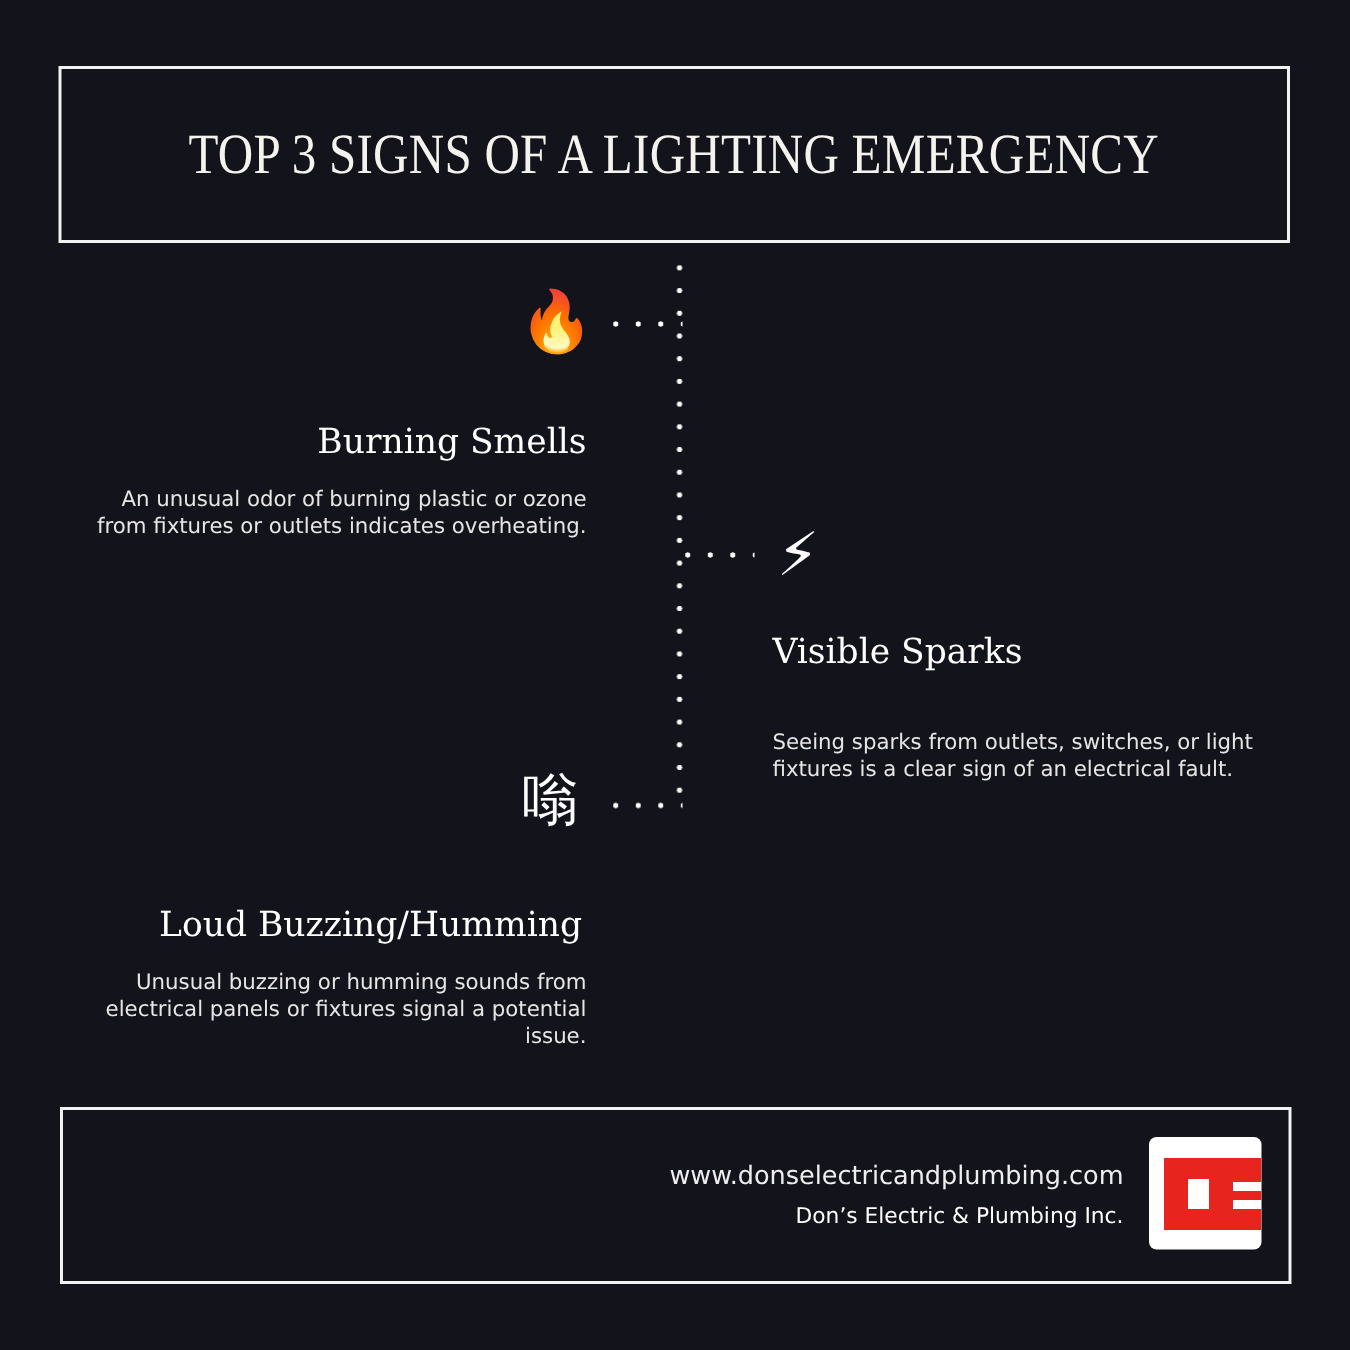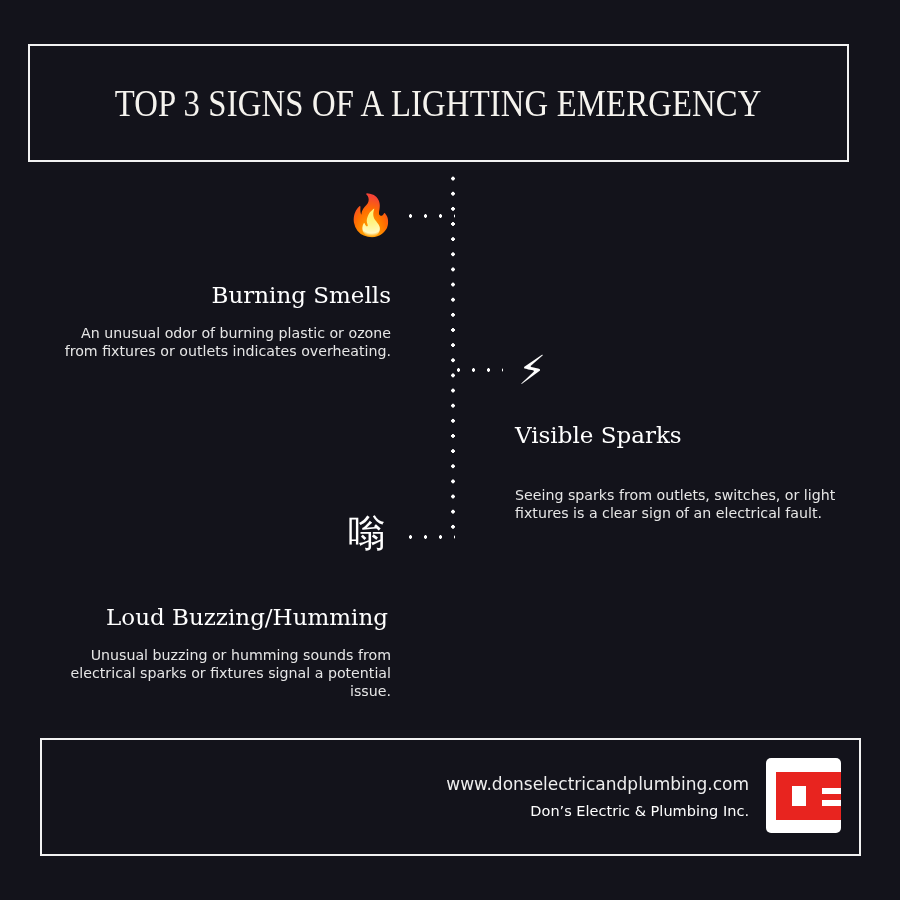--- a/index.html
+++ b/index.html
@@ -1,17 +1,17 @@
 <!DOCTYPE html>
 <html><head>
 <meta charset="utf-8">
 <style>
   html,body{margin:0;padding:0;}
   body{width:900px;height:900px;background:#13131b;position:relative;overflow:hidden;font-family:"DejaVu Sans",sans-serif;color:#fff;}
-  .title-box{position:absolute;left:28px;top:44px;width:817px;height:114px;border:2px solid #f2f2f2;display:flex;align-items:center;justify-content:center;}
+  .title-box{position:absolute;left:39px;top:44px;width:817px;height:114px;border:2px solid #f2f2f2;display:flex;align-items:center;justify-content:center;}
   .title{font-family:"Liberation Serif",serif;font-size:38px;letter-spacing:0.2px;color:#f5f3ee;transform:scaleX(0.86);white-space:nowrap;}
   .vline{position:absolute;left:451px;top:171px;width:4px;height:369px;
     background-image:radial-gradient(circle,#fff 1.6px,transparent 1.9px);
     background-size:4px 15.15px;background-position:0 0;}
   .hdots{position:absolute;height:4px;background-image:radial-gradient(circle,#fff 1.6px,transparent 1.9px);background-size:15px 4px;}
   .icon{position:absolute;font-size:40px;line-height:1;}
   .h{position:absolute;font-family:"DejaVu Serif",serif;font-size:23px;color:#ffffff;white-space:nowrap;}
   .p{position:absolute;font-size:14.2px;line-height:18px;color:#e6e6e6;}
   .right{text-align:right;}
   .footer{position:absolute;left:40px;top:738px;width:817px;height:114px;border:2px solid #f2f2f2;}
@@ -34,21 +34,21 @@
 <div class="p right" style="left:50px;width:341px;top:324px;">An unusual odor of burning plastic or ozone from fixtures or outlets indicates overheating.</div>
 
 <div class="hdots" style="left:451px;top:368px;width:52px;"></div>
 <div class="icon" style="left:518px;top:350px;">⚡</div>
 <div class="h" style="left:515px;top:422px;text-align:center;">Visible Sparks</div>
 <div class="p" style="left:515px;width:340px;top:486px;">Seeing sparks from outlets, switches, or light fixtures is a clear sign of an electrical fault.</div>
 
 <div class="hdots" style="left:403px;top:535px;width:52px;"></div>
 <div class="icon" style="left:348px;top:514px;color:#fff;font-size:38px;">嗡</div>
 <div class="h right" style="right:512px;top:604px;">Loud Buzzing/Humming</div>
-<div class="p right" style="left:70px;width:321px;top:646px;">Unusual buzzing or humming sounds from electrical sparks or fixtures signal a potential issue.</div>
+<div class="p right" style="left:70px;width:321px;top:646px;">Unusual buzzing or humming sounds from electrical panels or fixtures signal a potential issue.</div>
 
 <div class="footer">
   <div class="url">www.donselectricandplumbing.com</div>
   <div class="company">Don’s Electric &amp; Plumbing Inc.</div>
   <div class="logo">
     <svg width="75" height="75" viewBox="0 0 75 75">
       <path d="M10 14 H40 A24 24 0 0 1 40 62 H10 Z M26 28 V48 H40 A10 10 0 0 0 40 28 Z" fill="#e8241f" fill-rule="evenodd"></path>
       <rect x="40" y="14" width="35" height="48" fill="#e8241f"></rect>
       <rect x="56" y="30" width="19" height="6" fill="#fff"></rect>
       <rect x="56" y="42" width="19" height="6" fill="#fff"></rect>

